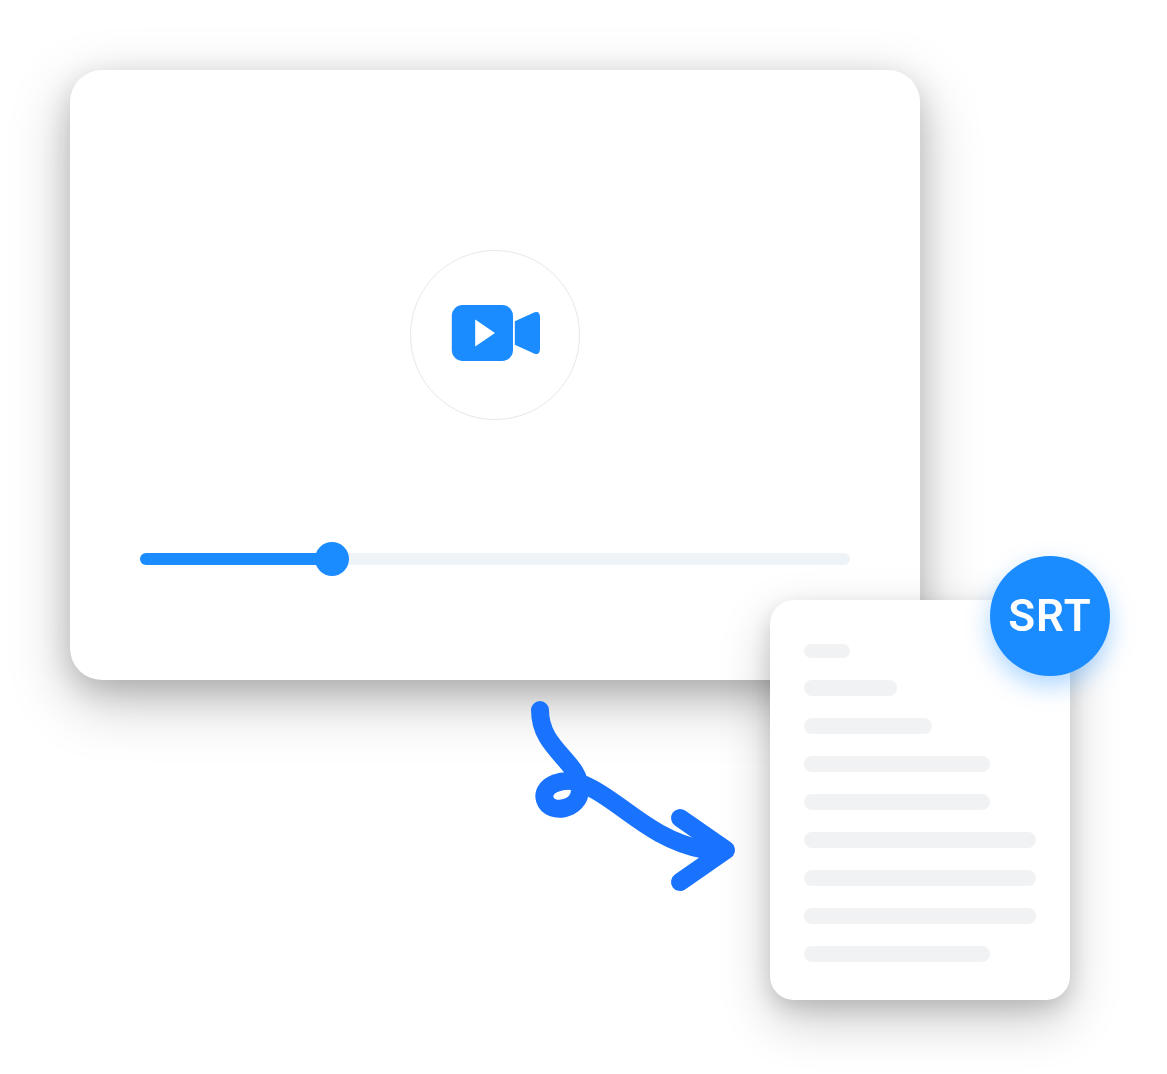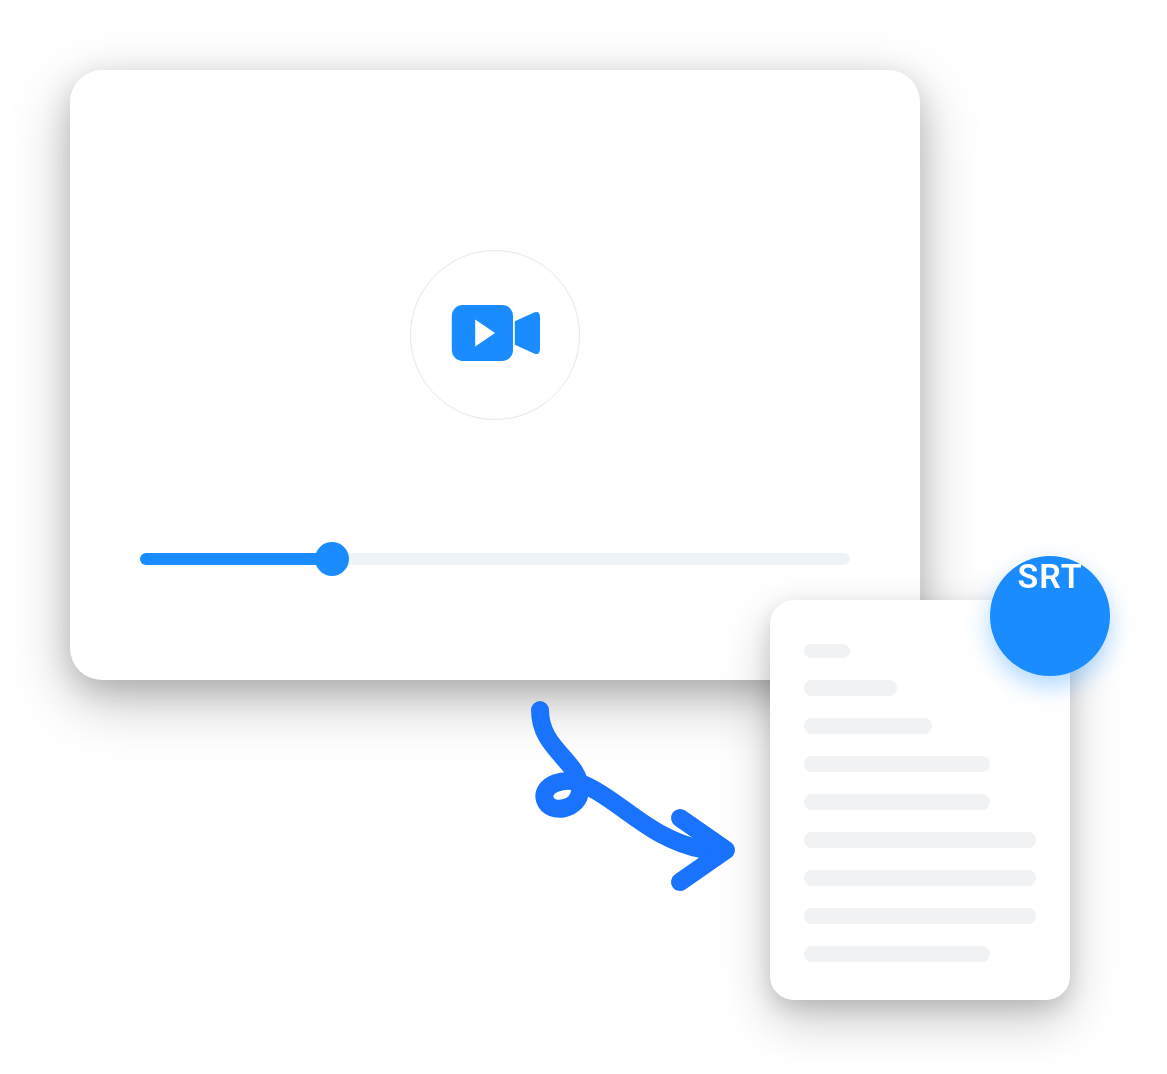--- a/index.html
+++ b/index.html
@@ -94,22 +94,23 @@
     .srt-badge {
       position: absolute;
       right: -40px;
       top: -44px;
       width: 120px;
       height: 120px;
       border-radius: 50%;
       background: #1a8cff;
       color: #ffffff;
       display: flex;
+      align-items: center;
       justify-content: center;
-      font-size: 34px;
+      font-size: 44px;
       font-weight: 600;
       box-shadow: 0 10px 24px rgba(26,140,255,0.35);
       letter-spacing: 1px;
     }
   </style>
 </head>
 <body>
 
 <div class="video-card">
   <div class="play-circle">

